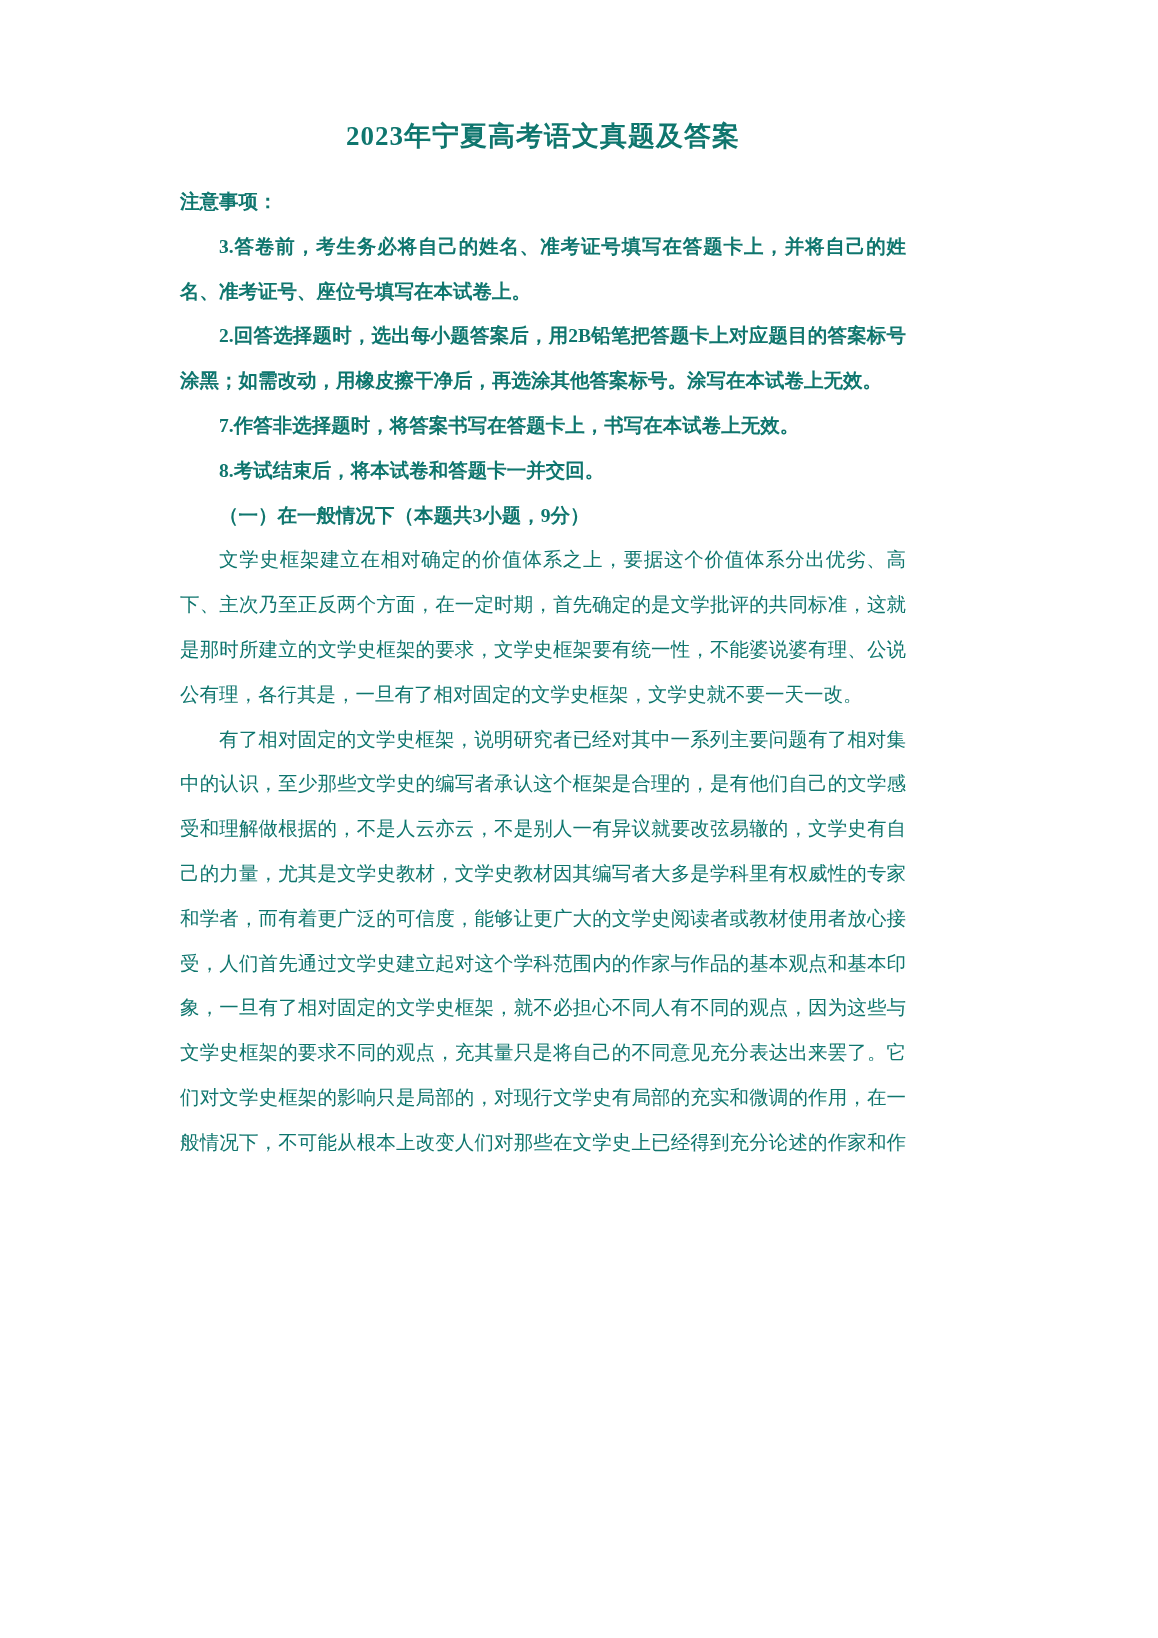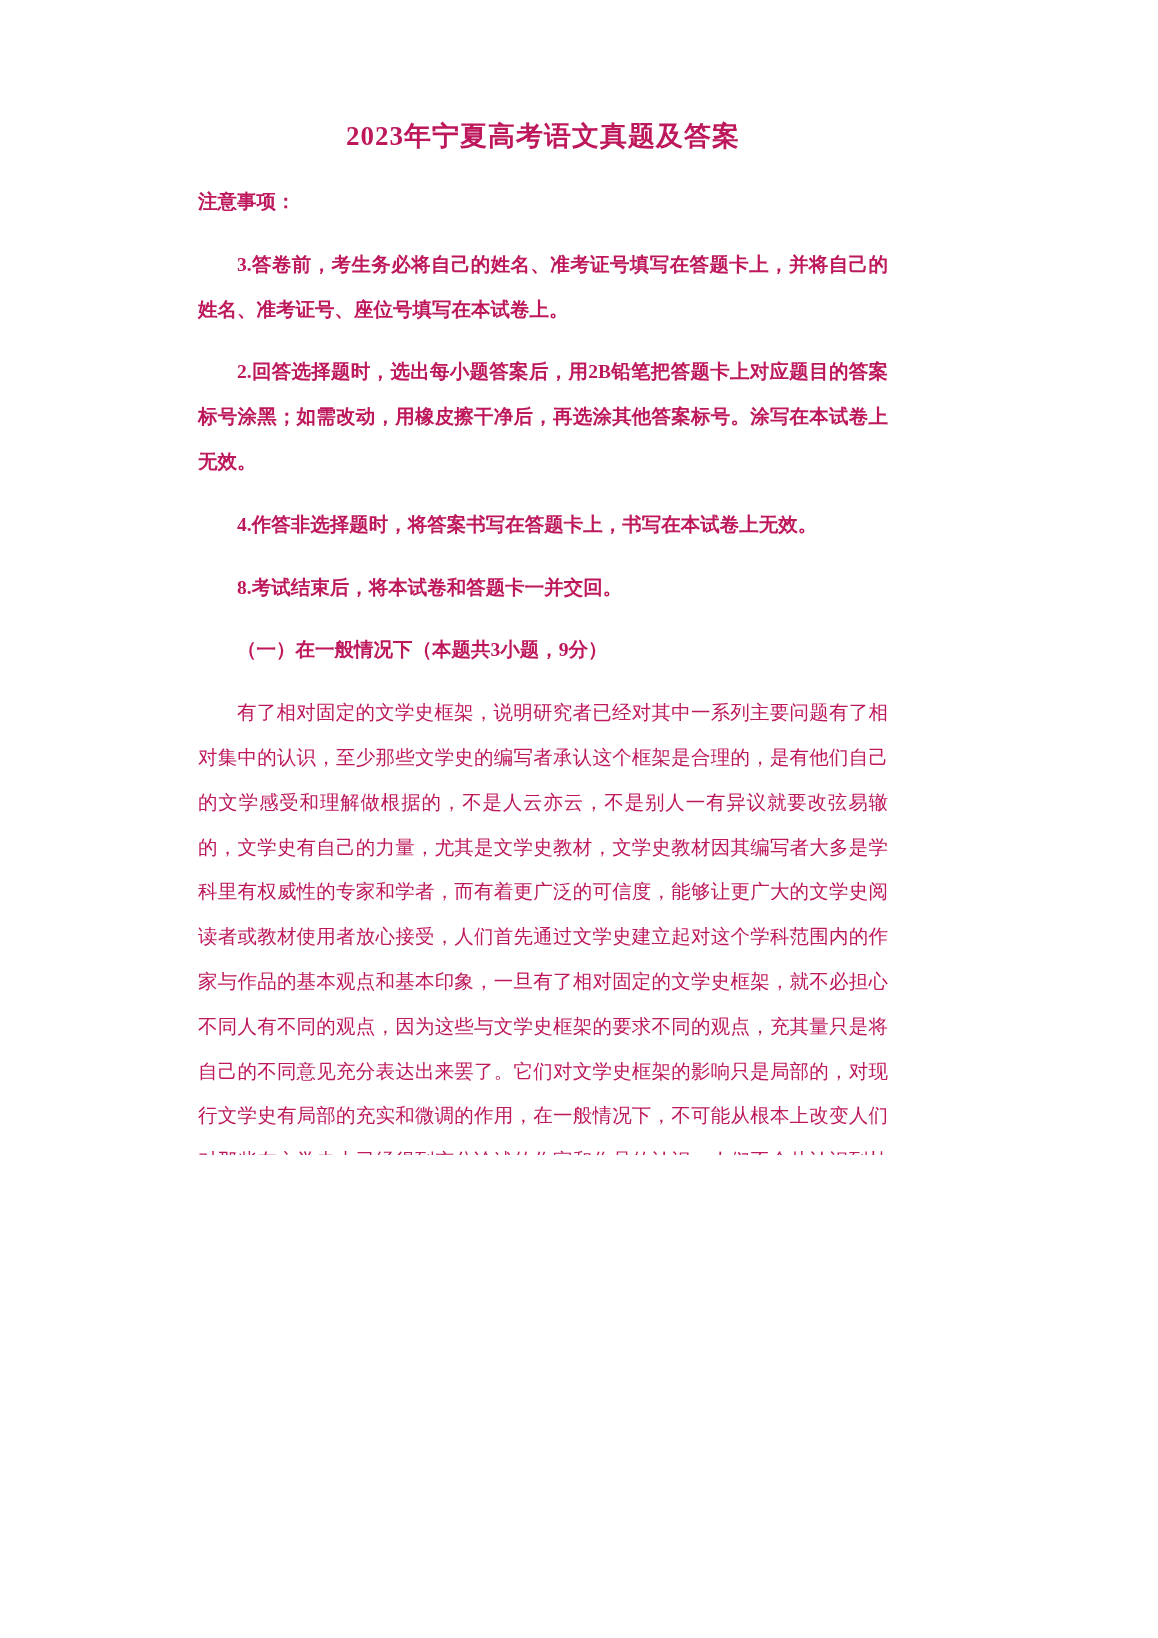--- a/index.html
+++ b/index.html
@@ -9,49 +9,50 @@
   }
   .page {
     position: relative;
     width: 1158px;
     height: 1155px;
     margin: 0 auto;
     background: #ffffff;
     box-sizing: border-box;
     padding: 118px 252px 40px 180px;
     font-family: "Liberation Serif", "DejaVu Serif", serif;
-    color: #be185d;
+    color: #0f766e;
     overflow: hidden;
   }
   .doc-title {
     text-align: center;
     font-size: 27px;
     font-weight: bold;
     line-height: 36px;
     margin: 0 0 26px 0;
     letter-spacing: 1px;
   }
   .doc-body { }
   .para {
     font-size: 19.5px;
     line-height: 44.8px;
-    margin: 18px;
+    margin: 0;
     text-align: justify;
     word-break: break-all;
   }
   .para.indent { text-indent: 2em; }
   .para.bold { font-weight: bold; }
 </style>
 </head>
 <body>
 
 <div class="page">
   <h1 class="doc-title">2023年宁夏高考语文真题及答案</h1>
   <div class="doc-body">
       <p class="para bold">注意事项：</p>
       <p class="para bold indent">3.答卷前，考生务必将自己的姓名、准考证号填写在答题卡上，并将自己的姓名、准考证号、座位号填写在本试卷上。</p>
       <p class="para bold indent">2.回答选择题时，选出每小题答案后，用2B铅笔把答题卡上对应题目的答案标号涂黑；如需改动，用橡皮擦干净后，再选涂其他答案标号。涂写在本试卷上无效。</p>
-      <p class="para bold indent">4.作答非选择题时，将答案书写在答题卡上，书写在本试卷上无效。</p>
+      <p class="para bold indent">7.作答非选择题时，将答案书写在答题卡上，书写在本试卷上无效。</p>
       <p class="para bold indent">8.考试结束后，将本试卷和答题卡一并交回。</p>
       <p class="para bold indent">（一）在一般情况下（本题共3小题，9分）</p>
+      <p class="para indent">文学史框架建立在相对确定的价值体系之上，要据这个价值体系分出优劣、高下、主次乃至正反两个方面，在一定时期，首先确定的是文学批评的共同标准，这就是那时所建立的文学史框架的要求，文学史框架要有统一性，不能婆说婆有理、公说公有理，各行其是，一旦有了相对固定的文学史框架，文学史就不要一天一改。</p>
       <p class="para indent">有了相对固定的文学史框架，说明研究者已经对其中一系列主要问题有了相对集中的认识，至少那些文学史的编写者承认这个框架是合理的，是有他们自己的文学感受和理解做根据的，不是人云亦云，不是别人一有异议就要改弦易辙的，文学史有自己的力量，尤其是文学史教材，文学史教材因其编写者大多是学科里有权威性的专家和学者，而有着更广泛的可信度，能够让更广大的文学史阅读者或教材使用者放心接受，人们首先通过文学史建立起对这个学科范围内的作家与作品的基本观点和基本印象，一旦有了相对固定的文学史框架，就不必担心不同人有不同的观点，因为这些与文学史框架的要求不同的观点，充其量只是将自己的不同意见充分表达出来罢了。它们对文学史框架的影响只是局部的，对现行文学史有局部的充实和微调的作用，在一般情况下，不可能从根本上改变人们对那些在文学史上已经得到充分论述的作家和作品的认识，人们不会从认识到杜甫诗的文学价值而至于认识不到杜甫诗的文学价值。与此同时，文学批评是个人化的，多样化的，自然有不同意见的发生，现行文学史的编写者和同意现行文学史观点的研究者同样会以个人身份参加到文学研究的行列之中，以平等的姿态与持有不同意见的批评者进行讨论，总之，文学史的力量是强大的，它</p>
     </div>
 </div>
 
 </body></html>

